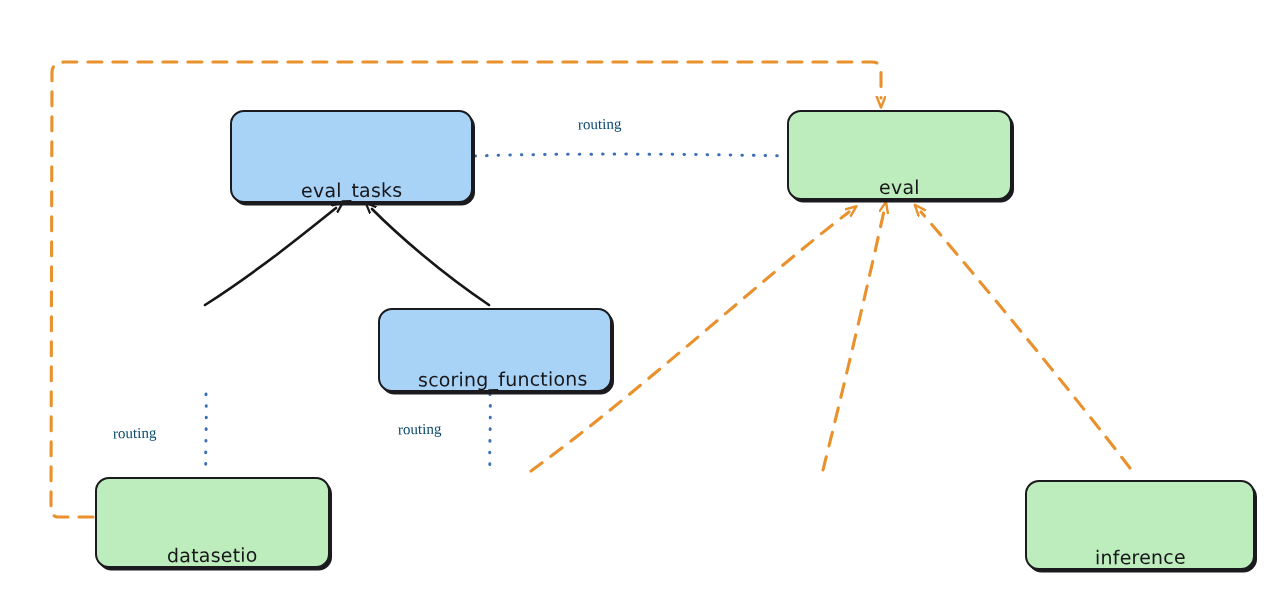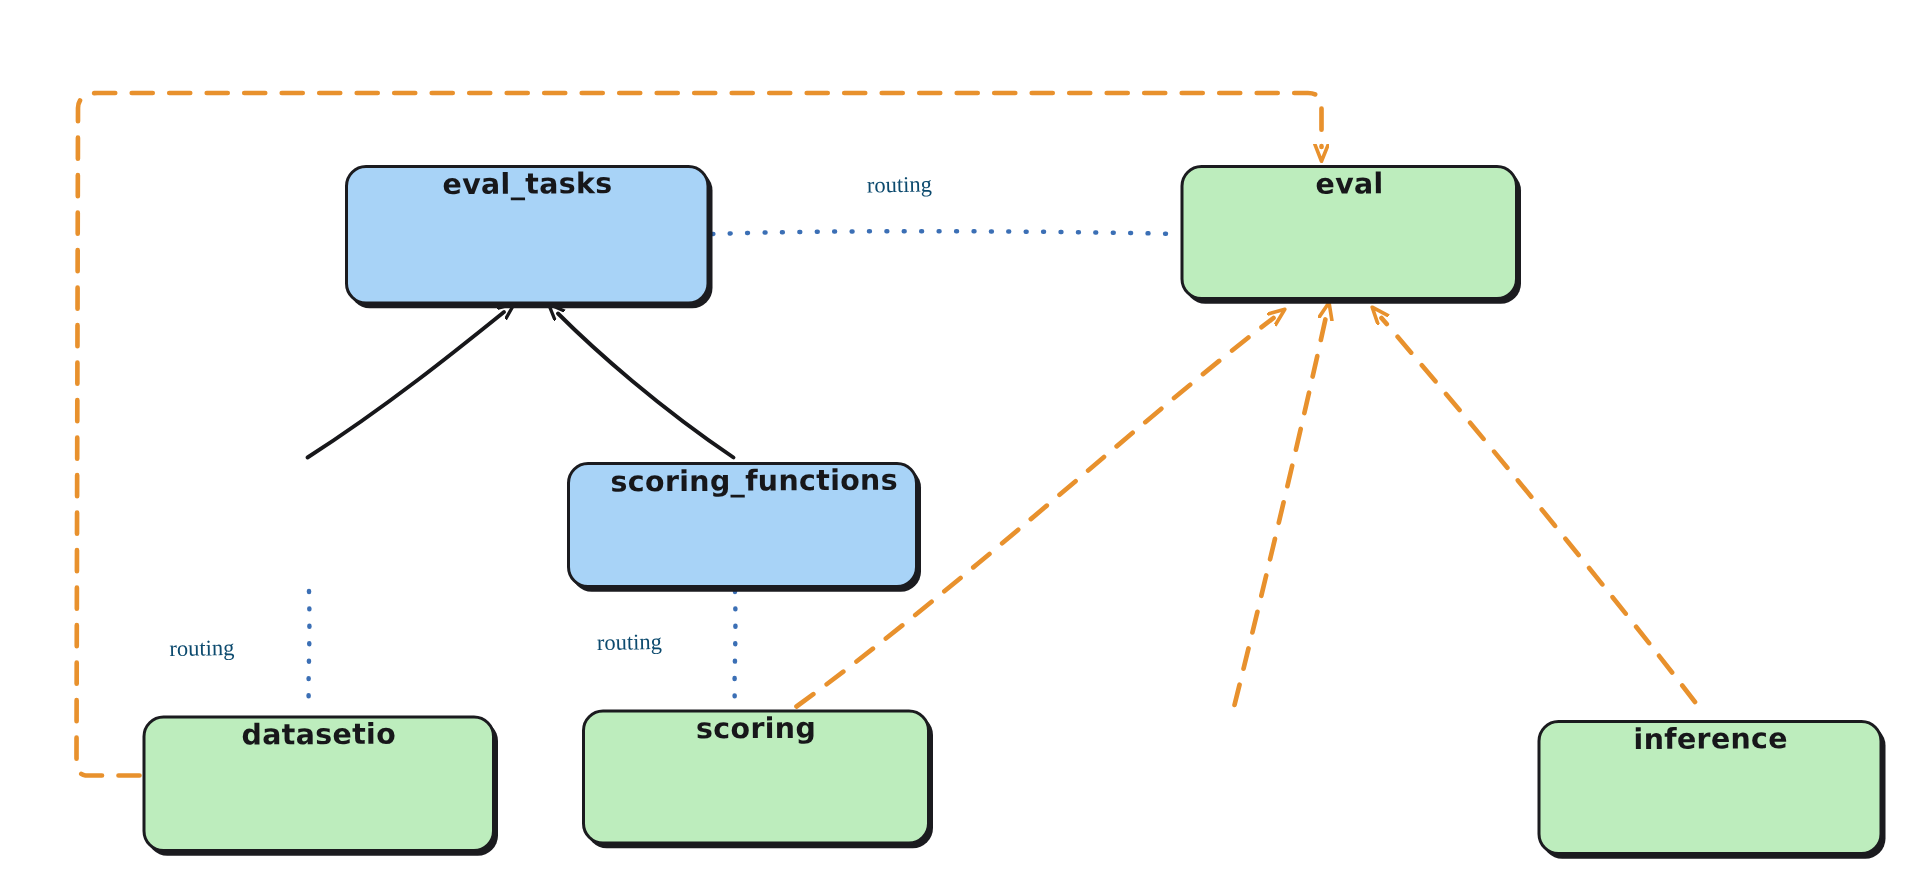--- a/index.html
+++ b/index.html
@@ -24,28 +24,27 @@
     top: 0;
     width: 1280px;
     height: 596px;
   }
   .node {
     position: absolute;
     box-sizing: border-box;
     border: 2.6px solid #1b1b1f;
     border-radius: 14px;
     display: flex;
-    align-items: flex-start;
+    align-items: flex-end;
     justify-content: center;
     font-family: "DejaVu Sans", sans-serif;
     font-size: 19px;
     color: #17171a;
     letter-spacing: 0.2px;
     box-shadow: 2.5px 3px 0 -0.5px #1b1b1f;
-    font-weight: bold;
   }
   .node.blue {
     background: #a8d3f7;
   }
   .node.green {
     background: #bdedbd;
   }
   .node .node-label {
     transform: rotate(-0.35deg);
     white-space: nowrap;
@@ -103,23 +102,20 @@
 
 
   <div class="node blue" style="left:378px; top:308px; width:234px; height:84px;padding-left:15px;">
     <span class="node-label">scoring_functions</span>
   </div>
 
   <div class="node green" style="left:95px; top:477px; width:235px; height:91px;">
     <span class="node-label">datasetio</span>
   </div>
 
-  <div class="node green" style="left:388px; top:473px; width:232px; height:90px;">
-    <span class="node-label">scoring</span>
-  </div>
 
 
   <div class="node green" style="left:1025px; top:480px; width:230px; height:90px;">
     <span class="node-label">inference</span>
   </div>
 
   <div class="edge-label" style="left:578px; top:116px;">routing</div>
 
   <div class="edge-label" style="left:113px; top:425px;">routing</div>
 

